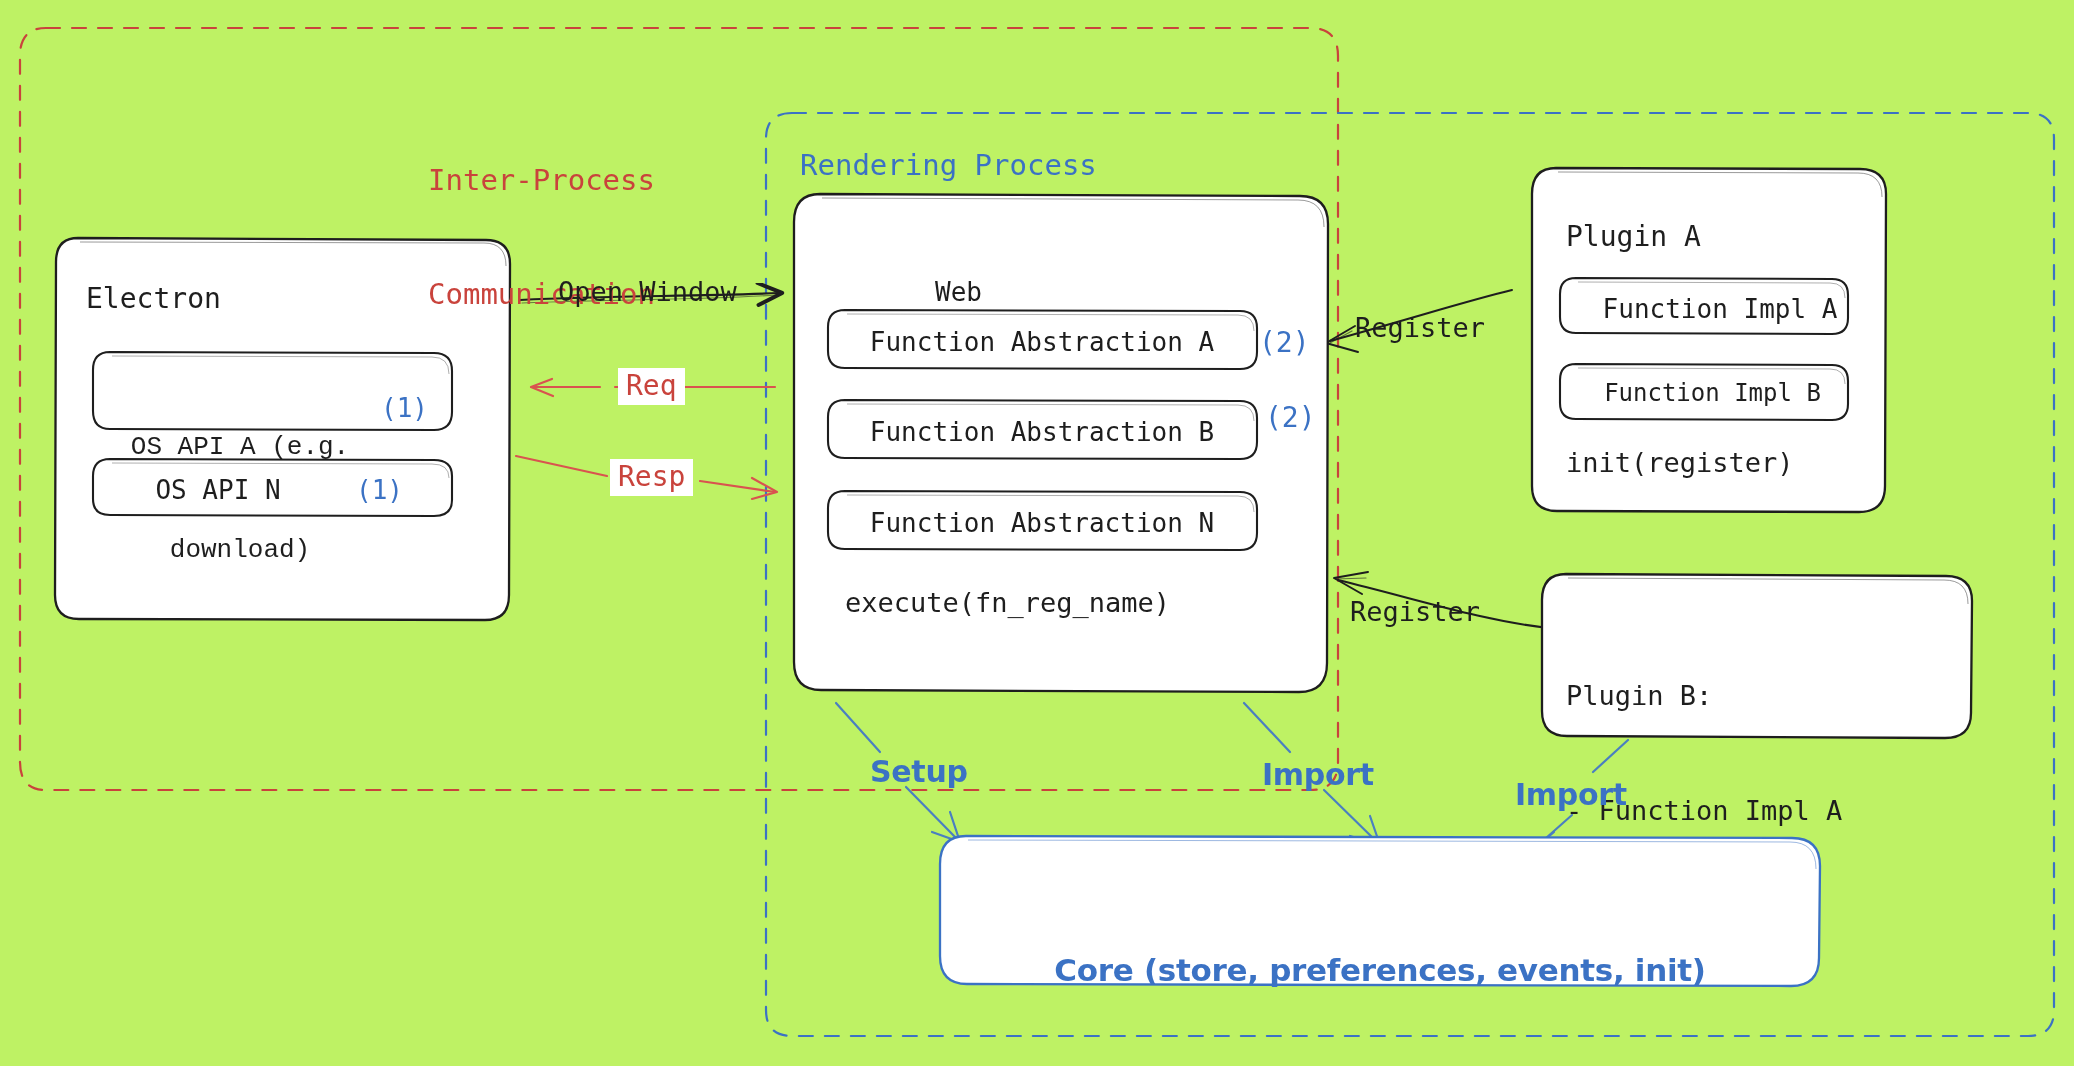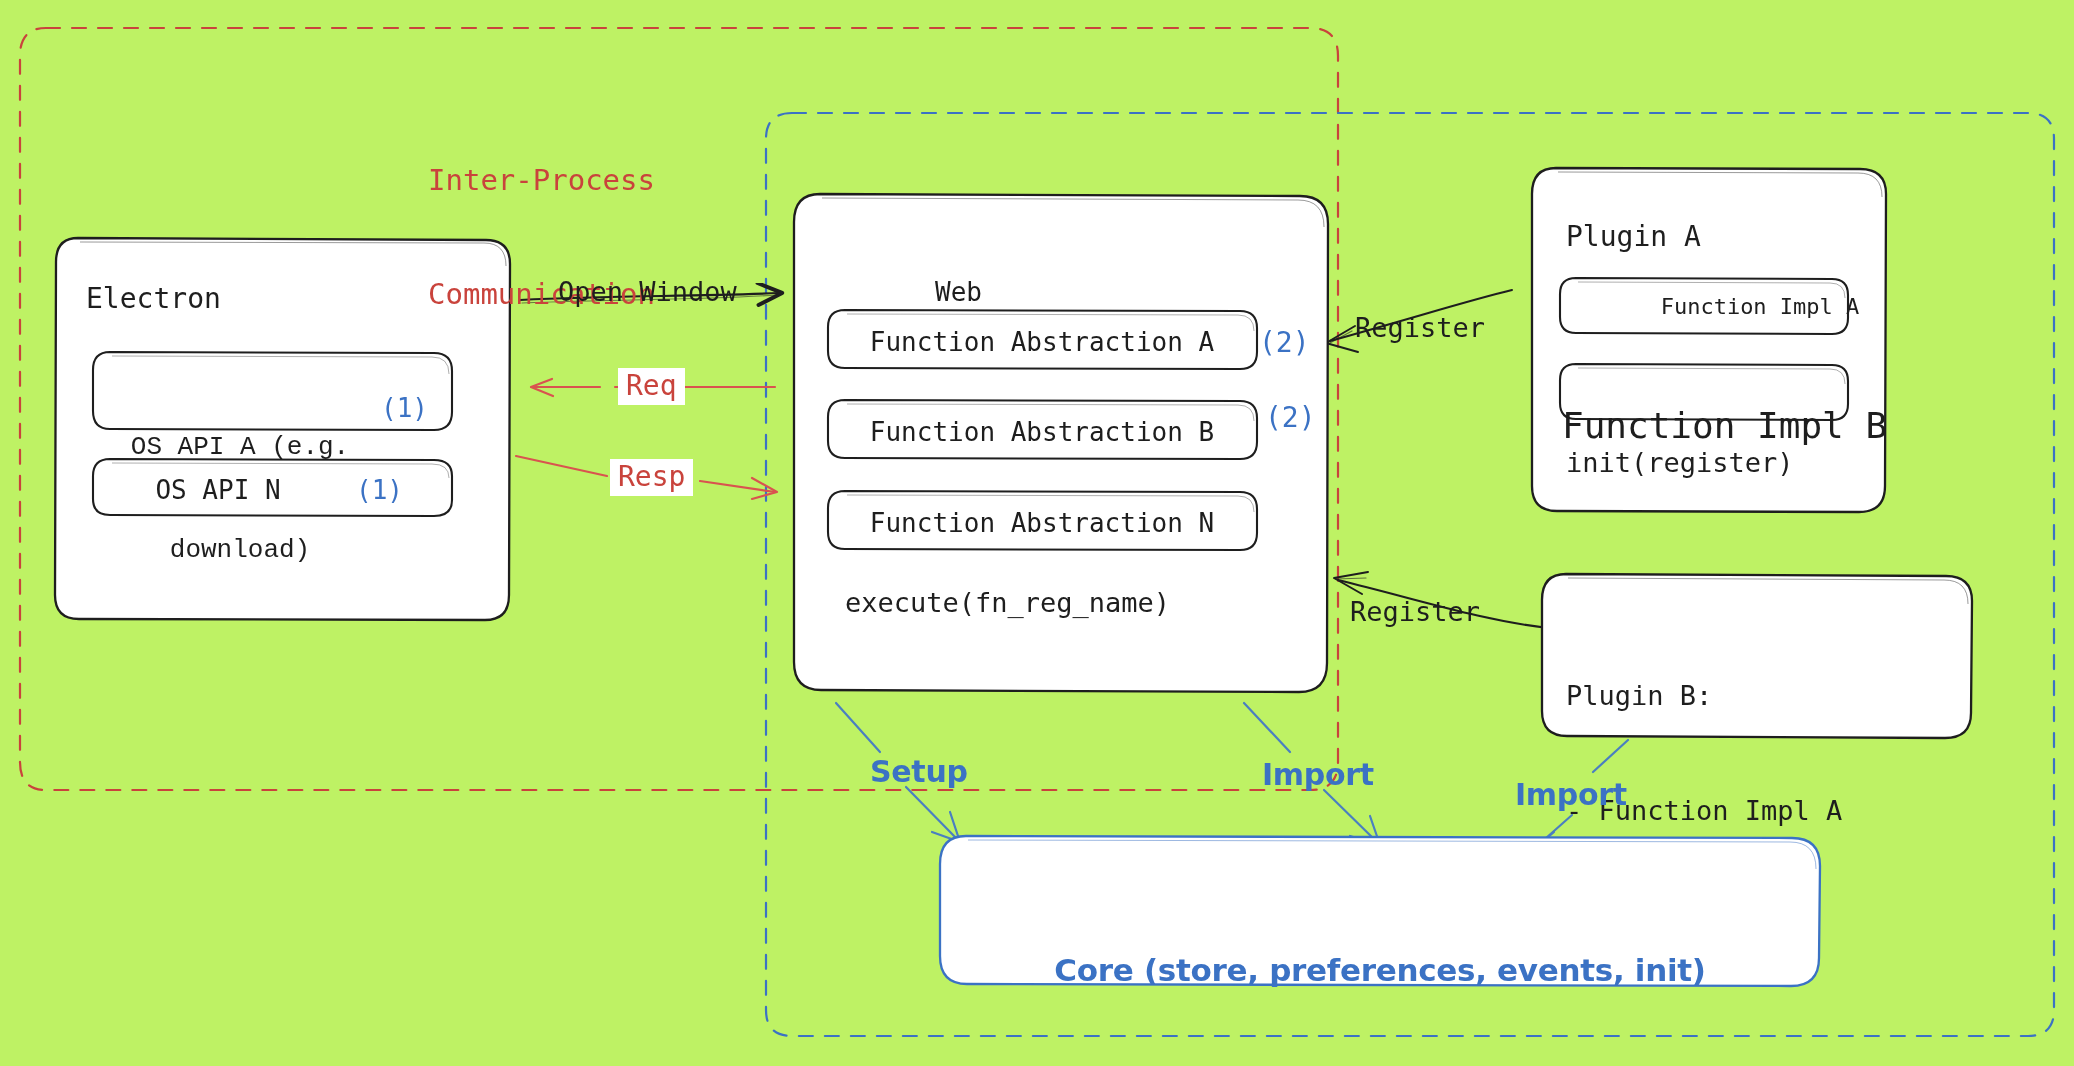--- a/index.html
+++ b/index.html
@@ -175,20 +175,21 @@
       <path d="M 966,836 L 1792,838 Q 1820,838 1820,866 L 1819,958 Q 1819,986 1791,986 L 967,984 Q 940,984 940,956 L 940,864 Q 940,836 966,836 Z" fill="#ffffff" stroke="#3b72c4" stroke-width="2.3" stroke-linejoin="round"></path>
       <path d="M 968,840 L 1790,842 Q 1816,842 1816,869" fill="none" stroke="#3b72c4" stroke-width="1.0" opacity="0.5"></path>
     </g>
   </svg>
 
   <div class="lbl red mono" style="left:428px; top:84px; font-size:29px;">
     <div>Inter-Process</div>
     <div>Communication</div>
   </div>
 
+  <div class="lbl blue mono" style="left:800px; top:146px; font-size:29px;">Rendering Process</div>
 
   <div class="lbl dark mono" style="left:86px; top:281px; font-size:28px;">Electron</div>
 
   <div class="lbl dark mono center" style="left:100px; top:361px; width:280px; font-size:26px;font-family:Liberation Mono, monospace;">
     <div>OS API A (e.g.</div>
     <div>download)</div>
   </div>
   <div class="lbl blue mono" style="left:381px; top:391px; font-size:26px;">(1)</div>
 
   <div class="lbl dark mono center" style="left:118px; top:473px; width:200px; font-size:26px;">OS API N</div>
@@ -207,22 +208,22 @@
   <div class="lbl blue mono" style="left:1265px; top:400px; font-size:28px;">(2)</div>
 
   <div class="lbl dark mono center" style="left:836px; top:506px; width:412px; font-size:26px;">Function Abstraction N</div>
 
   <div class="lbl dark mono" style="left:845px; top:585px; font-size:27px;">execute(fn_reg_name)</div>
 
   <div class="lbl dark mono" style="left:1355px; top:310px; font-size:27px;">Register</div>
   <div class="lbl dark mono" style="left:1350px; top:594px; font-size:27px;">Register</div>
 
   <div class="lbl dark mono" style="left:1566px; top:219px; font-size:28px;">Plugin A</div>
-  <div class="lbl dark mono center" style="left:1562px; top:292px; width:316px; font-size:22px;margin-left:40px;">Function Impl A</div>
-  <div class="lbl dark mono center" style="left:1562px; top:378px; width:301px; font-size:36px;margin-top:24px;">Function Impl B</div>
+  <div class="lbl dark mono center" style="left:1562px; top:292px; width:316px; font-size:26px;">Function Impl A</div>
+  <div class="lbl dark mono center" style="left:1562px; top:378px; width:301px; font-size:24px;">Function Impl B</div>
   <div class="lbl dark mono" style="left:1566px; top:445px; font-size:27px;">init(register)</div>
 
   <div class="lbl dark mono" style="left:1566px; top:600px; font-size:27px; line-height:1.42;">
     <div>Plugin B:</div>
     <div>- Function Impl A</div>
   </div>
 
   <div class="lbl blue hand-bold" style="left:862px; top:752px; font-size:30px;margin-left:8px;">Setup</div>
   <div class="lbl blue hand-bold" style="left:1262px; top:755px; font-size:30px;">Import</div>
   <div class="lbl blue hand-bold" style="left:1515px; top:775px; font-size:30px;">Import</div>

